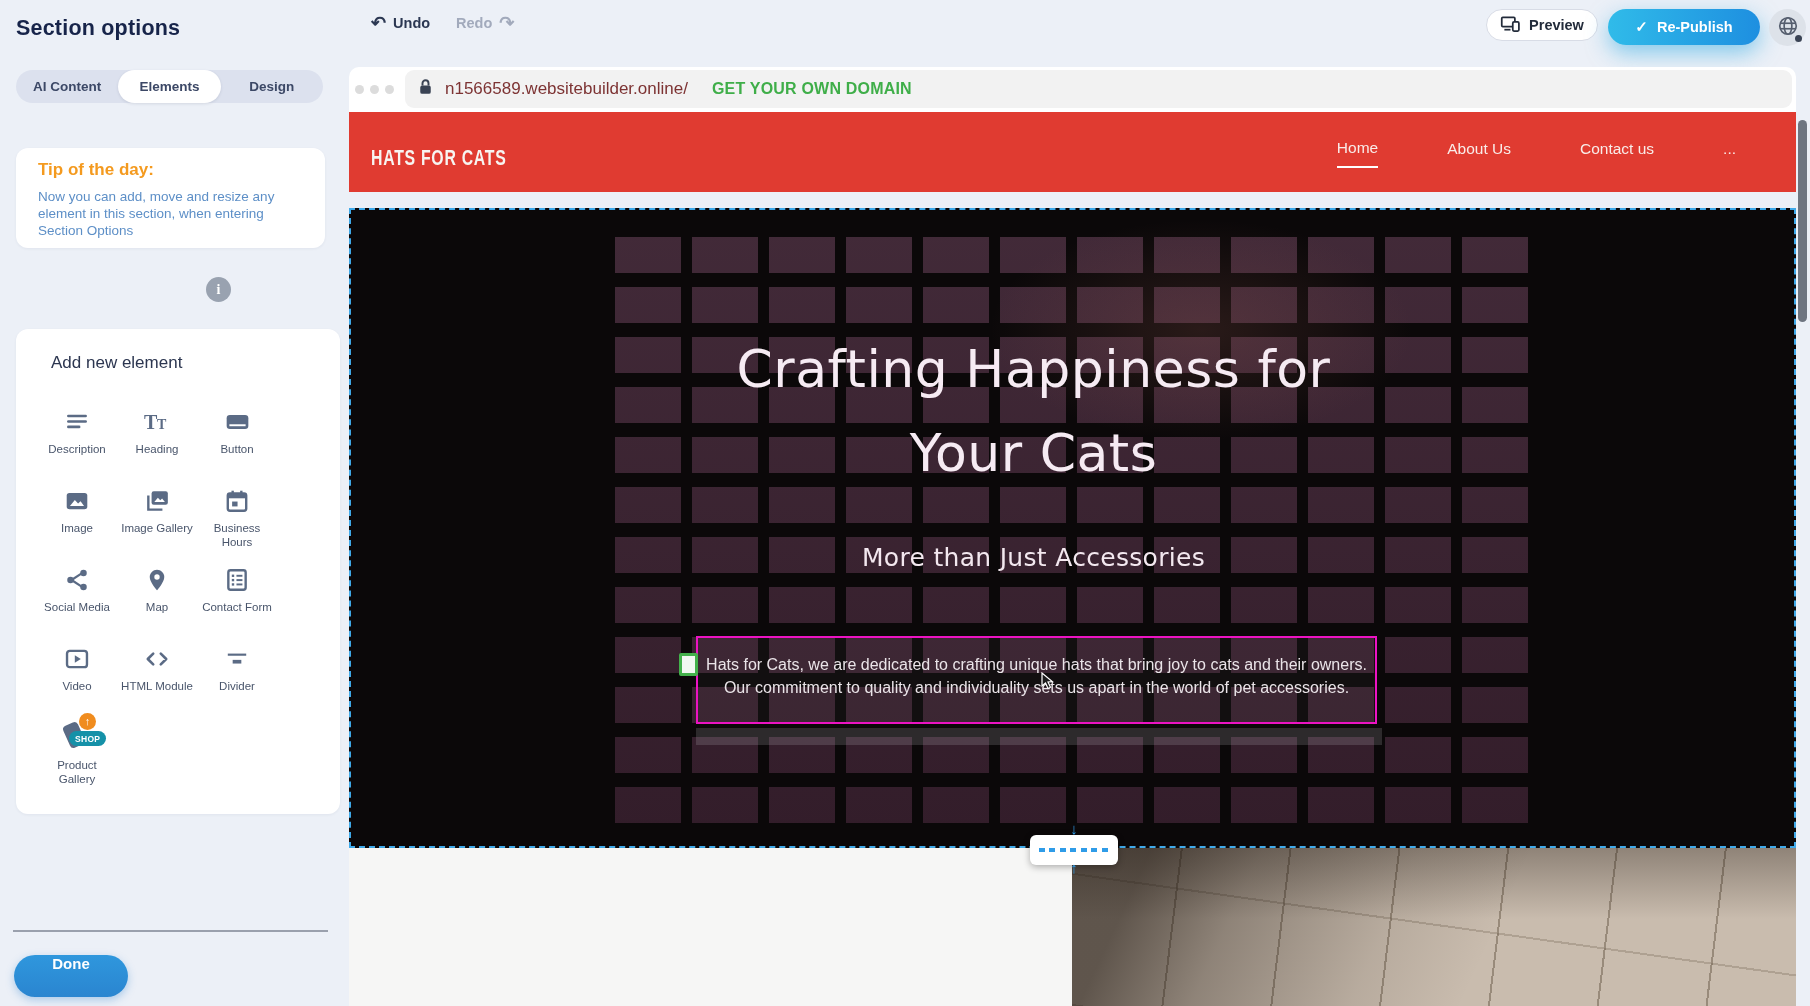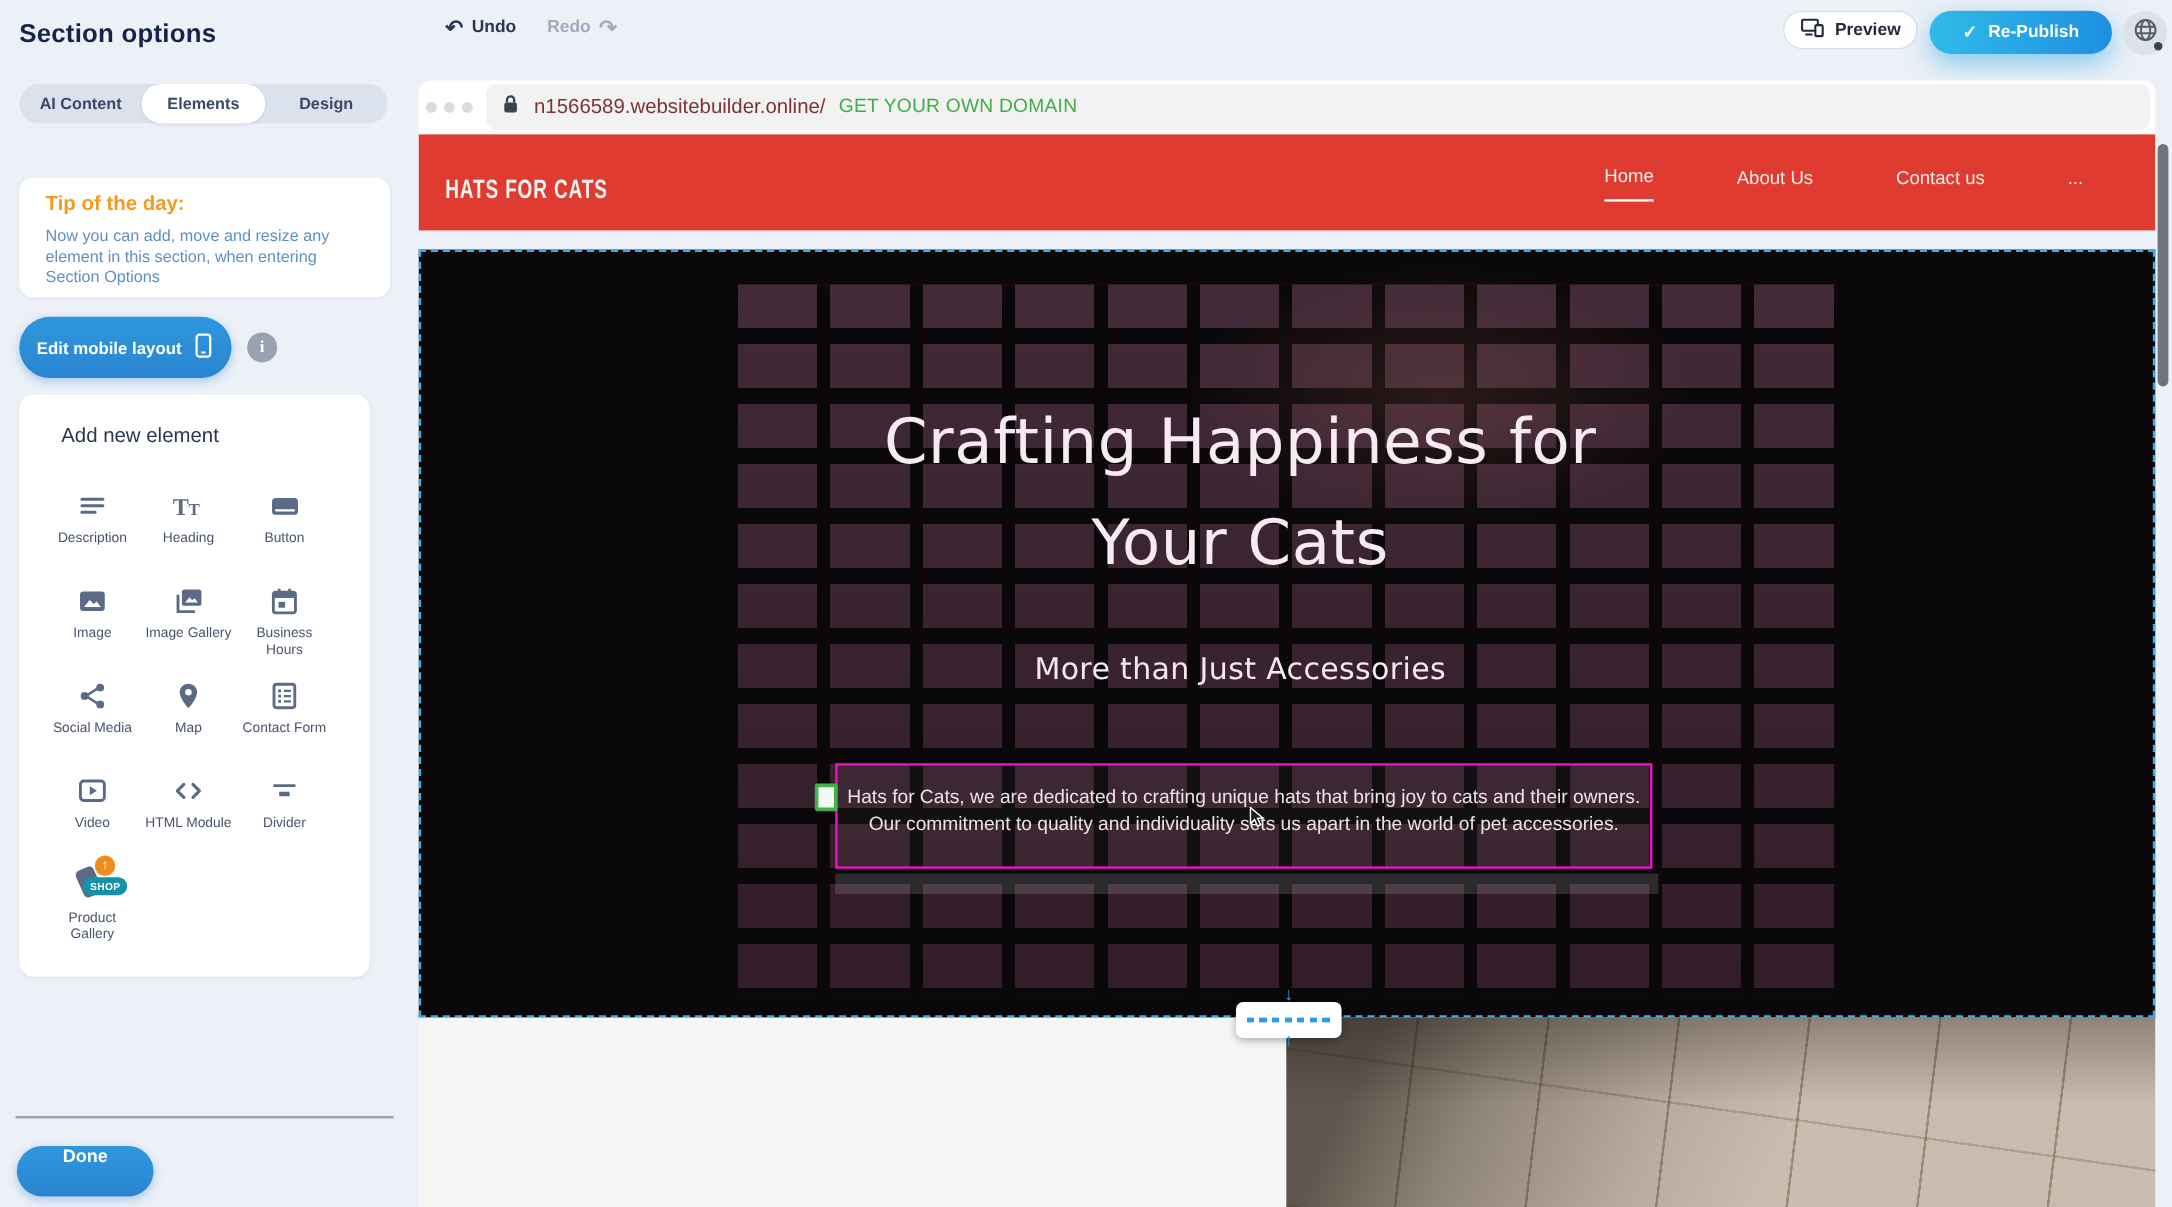--- a/index.html
+++ b/index.html
@@ -21,40 +21,40 @@
 
   
   .tabs{left:16px;top:70px;width:307px;height:33px;border-radius:17px;background:#dce1ee;display:flex;align-items:center;}
   .tab{flex:1;text-align:center;font-size:13.5px;font-weight:bold;color:#3c4866;height:33px;line-height:33px;cursor:pointer;}
   .tab.active{background:#fff;border-radius:17px;box-shadow:0 1px 3px rgba(40,50,80,.12);}
   .tip-card{left:16px;top:148px;width:309px;height:100px;background:#fff;border-radius:12px;box-shadow:0 1px 3px rgba(40,50,80,.06);}
   .tip-title{position:absolute;left:22px;top:12px;font-size:17px;font-weight:bold;color:#f49a1f;}
   .tip-body{position:absolute;left:22px;top:40px;width:272px;font-size:13.5px;line-height:17px;color:#5d8fc7;}
   .edit-mobile-btn{left:16px;top:264px;width:177px;height:51px;border-radius:26px;background:linear-gradient(180deg,#2f97dd,#2a85d0);display:flex;align-items:center;justify-content:center;gap:10px;color:#fff;font-size:14px;font-weight:bold;box-shadow:0 3px 8px rgba(45,130,205,.35);cursor:pointer;}
   .info-btn{left:206px;top:277px;width:25px;height:25px;border-radius:50%;background:#99a2b0;color:#fff;font-family:"Liberation Serif",serif;font-size:14px;font-weight:bold;display:flex;align-items:center;justify-content:center;cursor:pointer;}
-  .elements-card{left:16px;top:329px;width:292px;height:485px;background:#fff;border-radius:12px;box-shadow:0 1px 3px rgba(40,50,80,.06);}
+  .elements-card{left:16px;top:329px;width:292px;height:485px;background:#fff;border-radius:12px;box-shadow:0 1px 3px rgba(40,50,80,.06);padding-left:32px;}
   .elements-title{position:absolute;left:35px;top:24px;font-size:17px;color:#2c3650;}
   .el-grid{position:absolute;left:21px;top:66px;display:grid;grid-template-columns:repeat(3,80px);grid-auto-rows:minmax(79px,auto);}
   .el-item{display:flex;flex-direction:column;align-items:center;padding-top:12px;cursor:pointer;}
   .el-icon{width:30px;height:30px;display:flex;align-items:center;justify-content:center;}
   .el-label{margin-top:5px;font-size:11.5px;line-height:14px;color:#49556b;text-align:center;max-width:74px;}
   .pg-icon{position:relative;width:40px;height:34px;margin-top:-4px;}
   .pg-card{position:absolute;left:9px;top:4px;width:16px;height:24px;border-radius:4px;background:#5b6b85;transform:rotate(-24deg);}
   .pg-arrow{position:absolute;right:1px;top:-6px;width:17px;height:17px;border-radius:50%;background:#f08c1e;color:#fff;font-size:11px;font-weight:bold;text-align:center;line-height:17px;}
   .pg-shop{position:absolute;left:12px;top:12px;background:#1591a8;color:#fff;font-size:8.5px;font-weight:bold;border-radius:8px;padding:2.5px 6px;letter-spacing:.3px;}
   .panel-divider{left:13px;top:930px;width:315px;height:1.5px;background:#9aa0ad;}
   .done-btn{left:14px;top:955px;width:114px;height:42px;border-radius:22px;background:linear-gradient(180deg,#2f97dd,#2a85d0);color:#fff;font-size:15px;font-weight:bold;display:flex;align-items:flex-start;justify-content:center;box-shadow:0 3px 8px rgba(45,130,205,.35);cursor:pointer;}
 
   
   .chrome{left:349px;top:67px;width:1447px;height:45px;background:#fff;border-radius:10px 10px 0 0;}
   .traffic-dot{position:absolute;top:85px;width:9px;height:9px;border-radius:50%;background:#dcdcdc;}
   .url-pill{left:405px;top:70px;width:1387px;height:38px;background:#f2f2f2;border-radius:9px;display:flex;align-items:center;}
   .lock-icon{margin-left:13px;}
   .url-text{margin-left:12px;font-size:17px;color:#7d3333;}
-  .domain-cta{margin-left:11px;font-size:16px;font-weight:normal;color:#3fae49;letter-spacing:.2px;cursor:pointer;}
+  .domain-cta{margin-left:24px;font-size:16px;font-weight:bold;color:#3fae49;letter-spacing:.2px;cursor:pointer;}
 
   
   .site-header{left:349px;top:112px;width:1447px;height:80px;background:#e03b31;}
   .site-logo{position:absolute;left:22px;top:33px;font-size:22px;font-weight:800;color:#f7f4f1;letter-spacing:1px;transform:scaleX(.72);transform-origin:left center;white-space:nowrap;}
   .site-nav{position:absolute;right:60px;top:27px;display:flex;align-items:center;gap:69px;}
   .nav-item{color:#f9ece9;font-size:15.5px;cursor:pointer;padding-bottom:9px;}
   .nav-item.active{border-bottom:2.5px solid #fff;}
 
   
   .hero{left:349px;top:208px;width:1447px;height:640px;background:#0b0809;border:2px dashed #3fa9e9;box-sizing:border-box;overflow:visible;}
@@ -133,29 +133,20 @@
     <div class="tab">AI Content</div>
     <div class="tab active">Elements</div>
     <div class="tab">Design</div>
   </div>
 
   <div class="abs tip-card">
     <div class="tip-title">Tip of the day:</div>
     <div class="tip-body">Now you can add, move and resize any element in this section, when entering Section Options</div>
   </div>
 
-  <div class="abs edit-mobile-btn">
-    <span>Edit mobile layout</span>
-    <span>
-      <svg width="17" height="22" viewBox="0 0 24 30">
-          <rect x="4" y="2" width="16" height="26" rx="3.5" fill="none" stroke="#fff" stroke-width="2.6"></rect>
-          <line x1="9.5" y1="23" x2="14.5" y2="23" stroke="#fff" stroke-width="2.4"></line>
-        </svg>
-    </span>
-  </div>
   <div class="abs info-btn">i</div>
 
   <div class="abs elements-card">
     <div class="elements-title">Add new element</div>
     <div class="el-grid">
 
       <div class="el-item">
         <span class="el-icon">
           <svg width="26" height="26" viewBox="0 0 24 24">
               <g stroke="#5b6b85" stroke-width="2.4" stroke-linecap="round">

